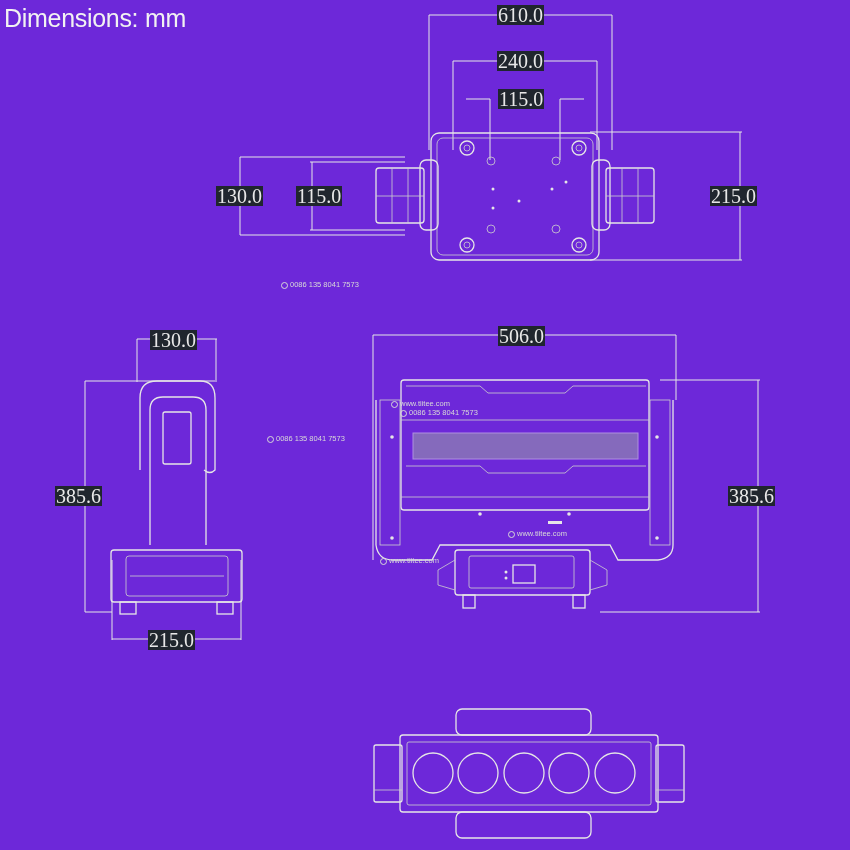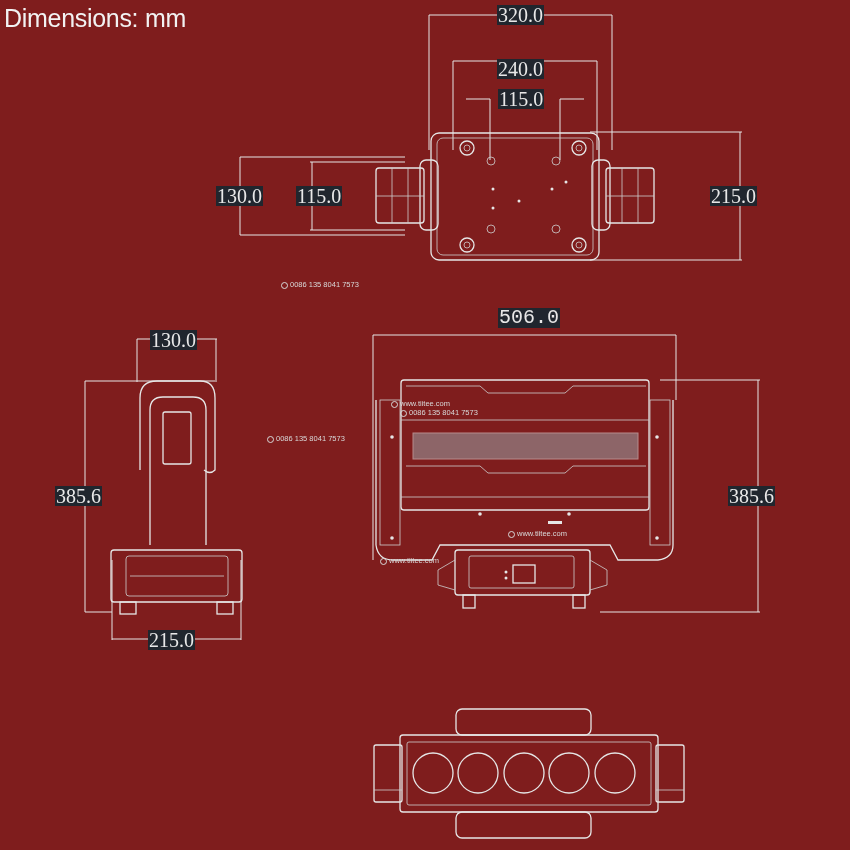--- a/index.html
+++ b/index.html
@@ -1,16 +1,16 @@
 <!DOCTYPE html>
 <html><head>
 <meta charset="utf-8">
 <style>
   html,body{margin:0;padding:0;background:#20262e;}
-  #stage{position:relative;width:850px;height:850px;background:#7f1d1d;overflow:hidden;}
+  #stage{position:relative;width:850px;height:850px;background:#6d28d9;overflow:hidden;}
   #stage svg{position:absolute;left:0;top:0;}
   .title{position:absolute;left:4px;top:4px;color:#f2f2f2;font-family:"Liberation Sans",sans-serif;font-size:25px;letter-spacing:-0.3px;}
   .dim{position:absolute;color:#e8e8e8;font-family:"Liberation Serif",serif;font-size:20px;background:#20262e;padding:0 1px;line-height:20px;white-space:nowrap;}
   .wm{position:absolute;color:#d8d8d8;font-family:"Liberation Sans",sans-serif;font-size:7.5px;white-space:nowrap;text-align:center;}
   .wm .ic{display:inline-block;width:7px;height:7px;border:1px solid #d8d8d8;border-radius:50%;margin-right:2px;vertical-align:-2px;box-sizing:border-box;}
   .ln{stroke:#e6e6e6;fill:none;stroke-width:1.3;}
   .lt{stroke:#cfcfcf;fill:none;stroke-width:0.8;}
   .dl{stroke:#e6e6e6;stroke-width:1;fill:none;}
   .ar{fill:#e6e6e6;}
 </style>
@@ -153,32 +153,32 @@
       <rect class="ln" x="656" y="745" width="28" height="57" rx="2"></rect>
       <line class="lt" x1="656" y1="790" x2="684" y2="790"></line>
       <circle class="ln" cx="433" cy="773" r="20"></circle>
       <circle class="ln" cx="478" cy="773" r="20"></circle>
       <circle class="ln" cx="524" cy="773" r="20"></circle>
       <circle class="ln" cx="569" cy="773" r="20"></circle>
       <circle class="ln" cx="615" cy="773" r="20"></circle>
     </g>
   </svg>
 
-  <div class="dim" style="left:497px;top:5px;">320.0</div>
-  <div class="dim" style="left:497px;top:59px;">240.0</div>
+  <div class="dim" style="left:497px;top:5px;">610.0</div>
+  <div class="dim" style="left:497px;top:51px;">240.0</div>
   <div class="dim" style="left:498px;top:89px;">115.0</div>
   <div class="dim" style="left:216px;top:186px;">130.0</div>
   <div class="dim" style="left:296px;top:186px;">115.0</div>
   <div class="dim" style="left:710px;top:186px;">215.0</div>
 
   <div class="dim" style="left:150px;top:330px;">130.0</div>
   <div class="dim" style="left:55px;top:486px;">385.6</div>
   <div class="dim" style="left:148px;top:630px;">215.0</div>
 
-  <div class="dim" style="left:498px;top:308px;font-family:Liberation Mono, monospace;">506.0</div>
+  <div class="dim" style="left:498px;top:326px;">506.0</div>
   <div class="dim" style="left:728px;top:486px;">385.6</div>
 
   <div class="wm" style="left:281px;top:280px;"><span class="ic"></span><span>0086 135 8041 7573</span></div>
   <div class="wm" style="left:267px;top:434px;"><span class="ic"></span><span>0086 135 8041 7573</span></div>
   <div class="wm" style="left:391px;top:399px;"><span class="ic"></span><span>www.tiitee.com</span></div>
   <div class="wm" style="left:400px;top:408px;"><span class="ic"></span><span>0086 135 8041 7573</span></div>
   <div class="wm" style="left:508px;top:529px;"><span class="ic"></span><span>www.tiitee.com</span></div>
   <div class="wm" style="left:380px;top:556px;"><span class="ic"></span><span>www.tiitee.com</span></div>
 </div>
 

